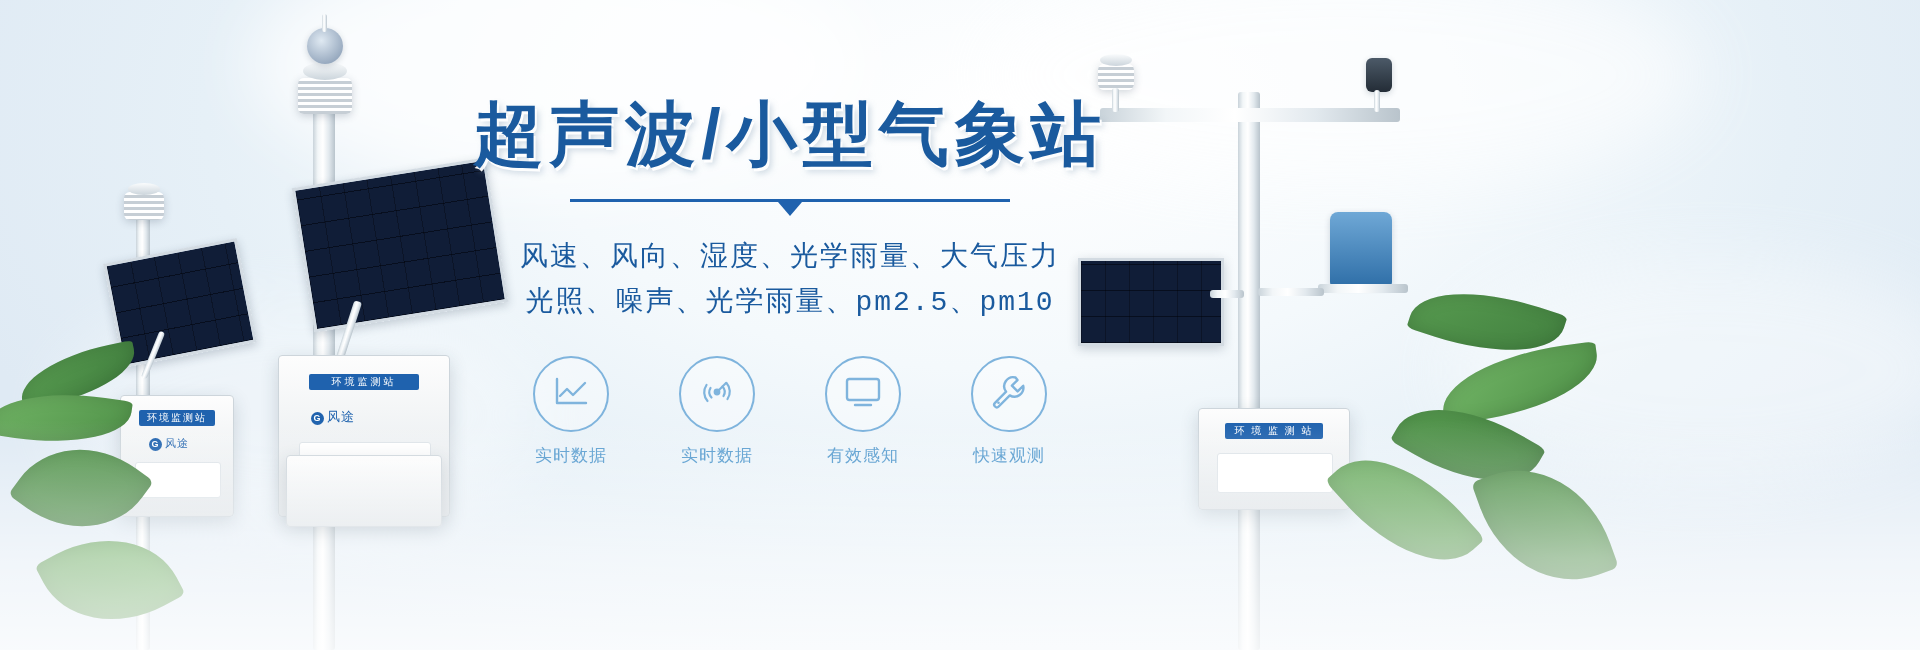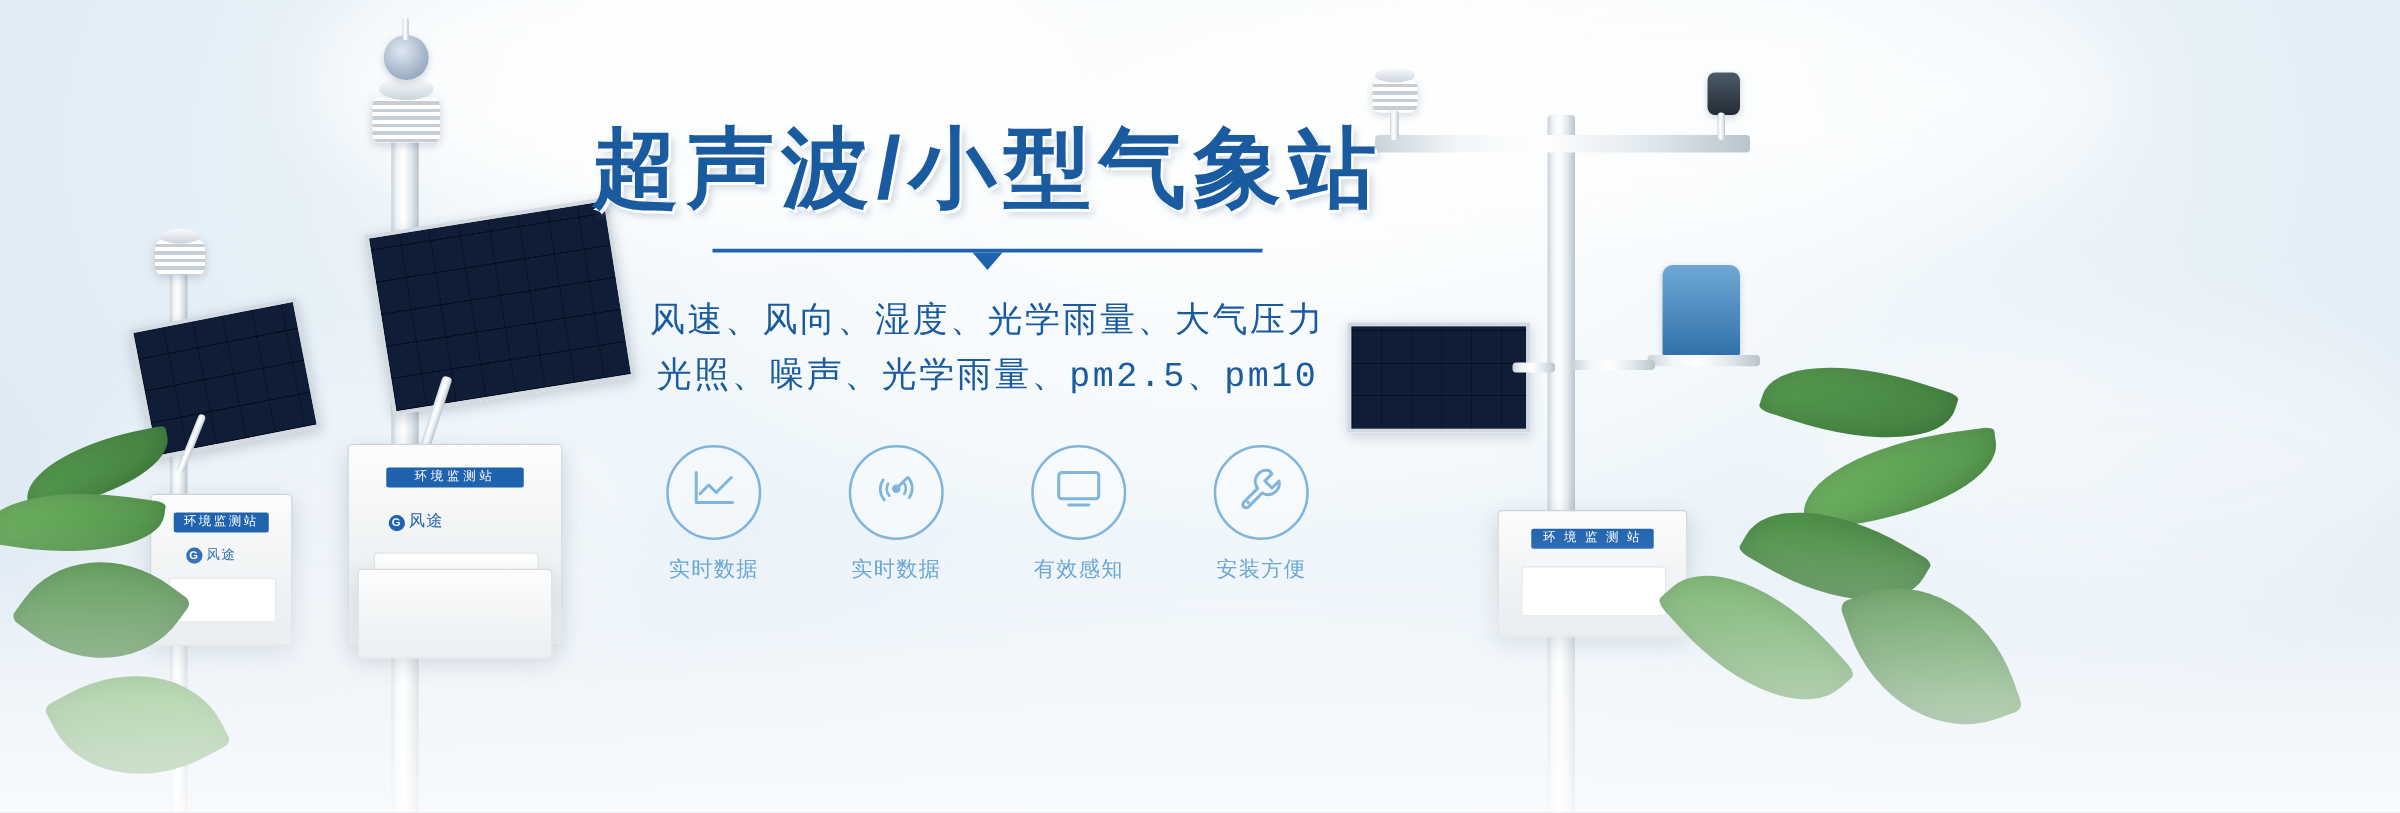--- a/index.html
+++ b/index.html
@@ -198,18 +198,18 @@
 
       <div class="feat">
         <div class="circ">
           <span>
             <svg width="40" height="40" viewBox="0 0 40 40" fill="none" stroke="#7fb4dd" stroke-width="2.4" stroke-linecap="round" stroke-linejoin="round">
               <path d="M26.5 5.5 a9 9 0 0 0 -9.4 14.2 L6 30.8 a2.6 2.6 0 0 0 3.7 3.7 L20.8 23.4 A9 9 0 0 0 34.2 13.8 L28.6 19.4 L22.9 13.7 L28.5 8.1 Z"></path>
               <circle cx="9.5" cy="30.8" r="1.3" fill="#7fb4dd" stroke="none"></circle>
             </svg>
           </span>
         </div>
-        <div class="cap">安装方便</div>
+        <div class="cap">快速观测</div>
       </div>
 
     </div>
   </div>
 </div>
 
 </body></html>

